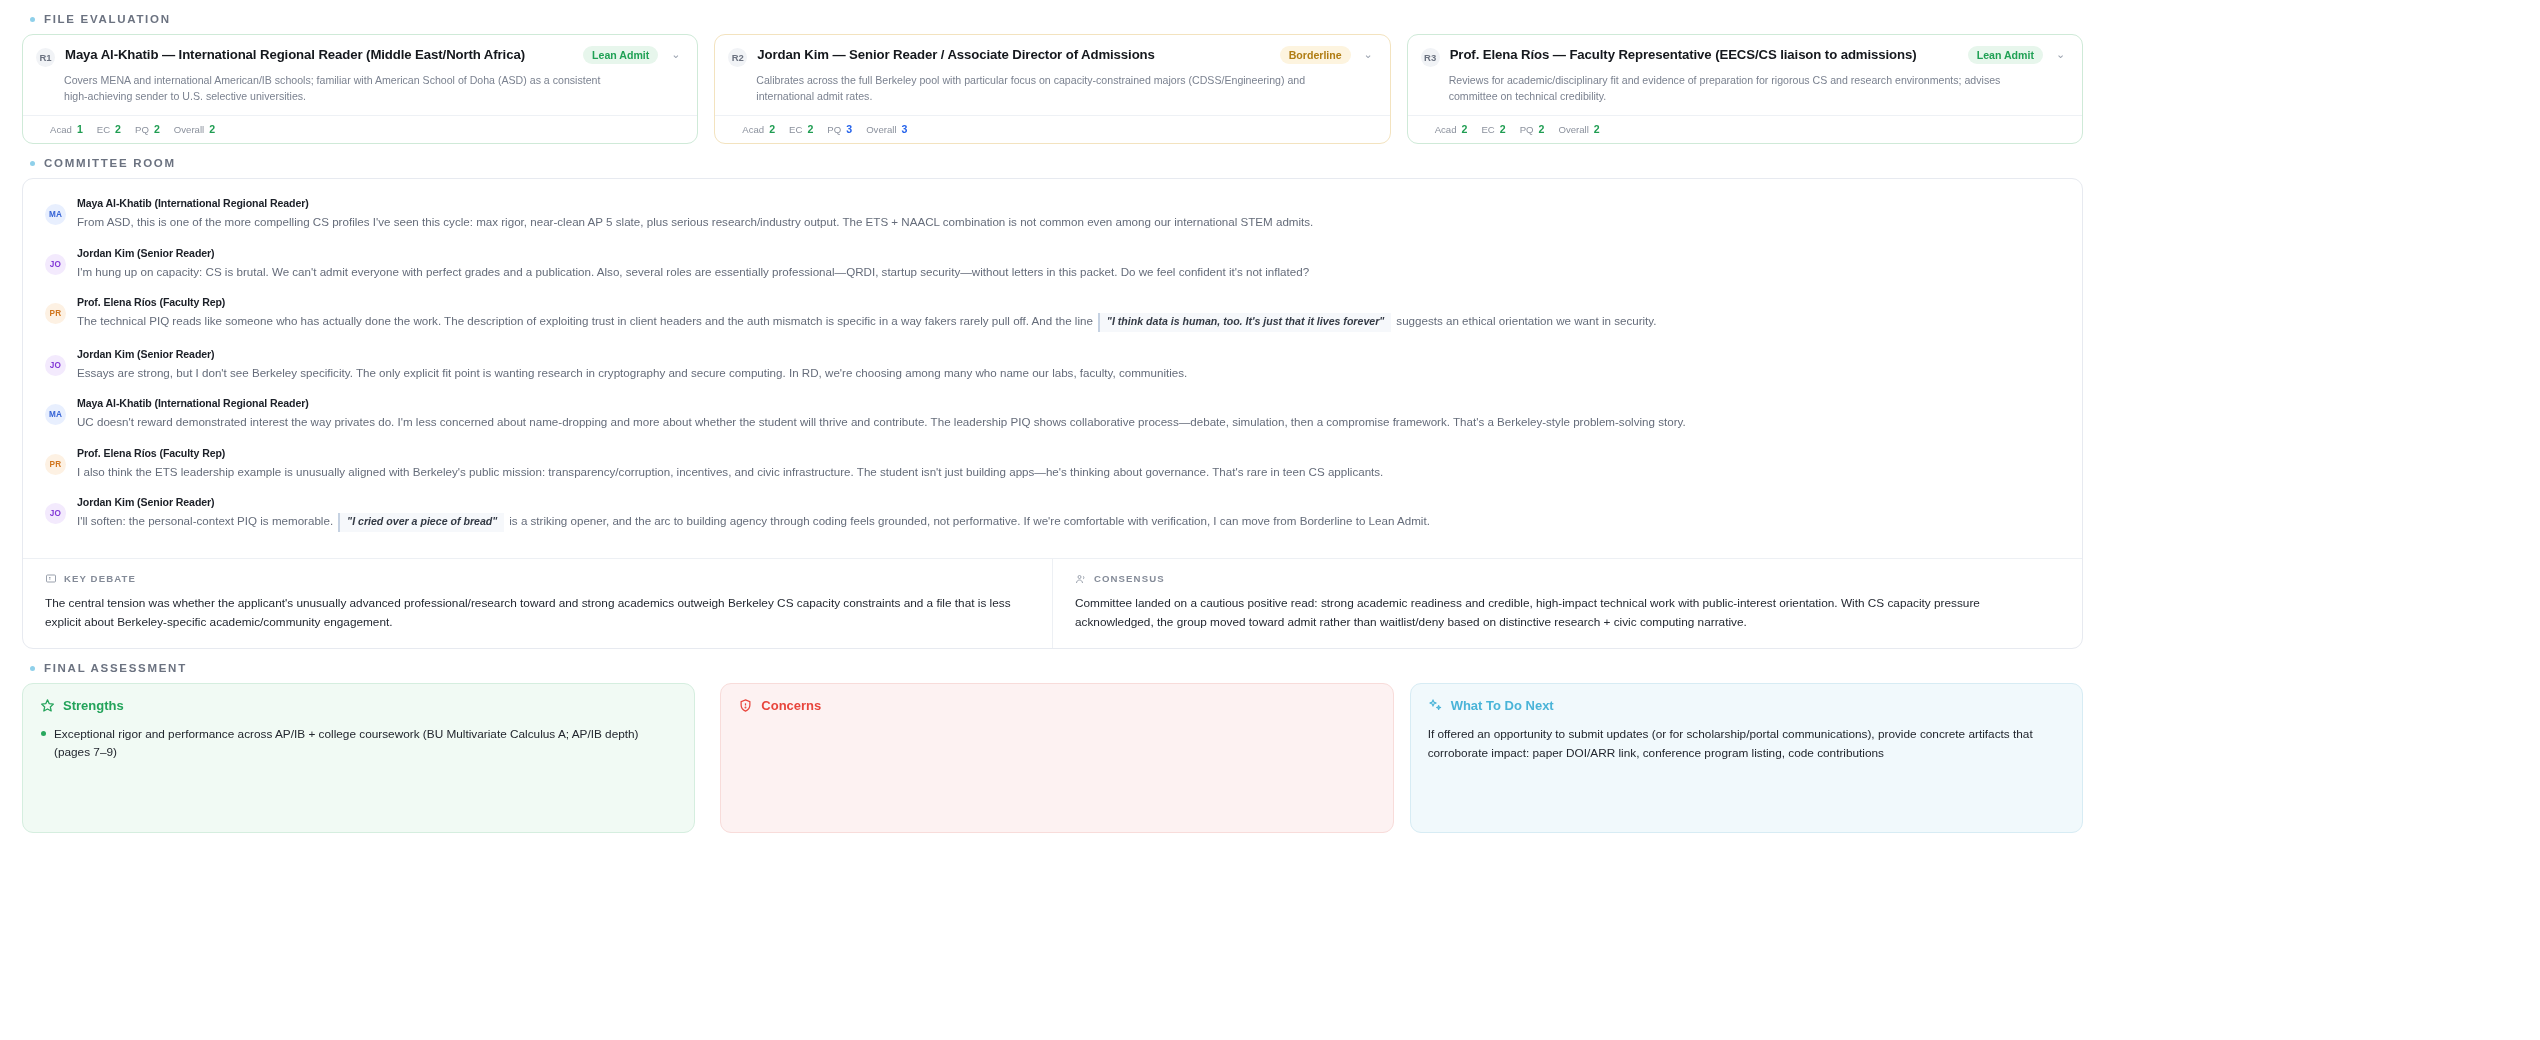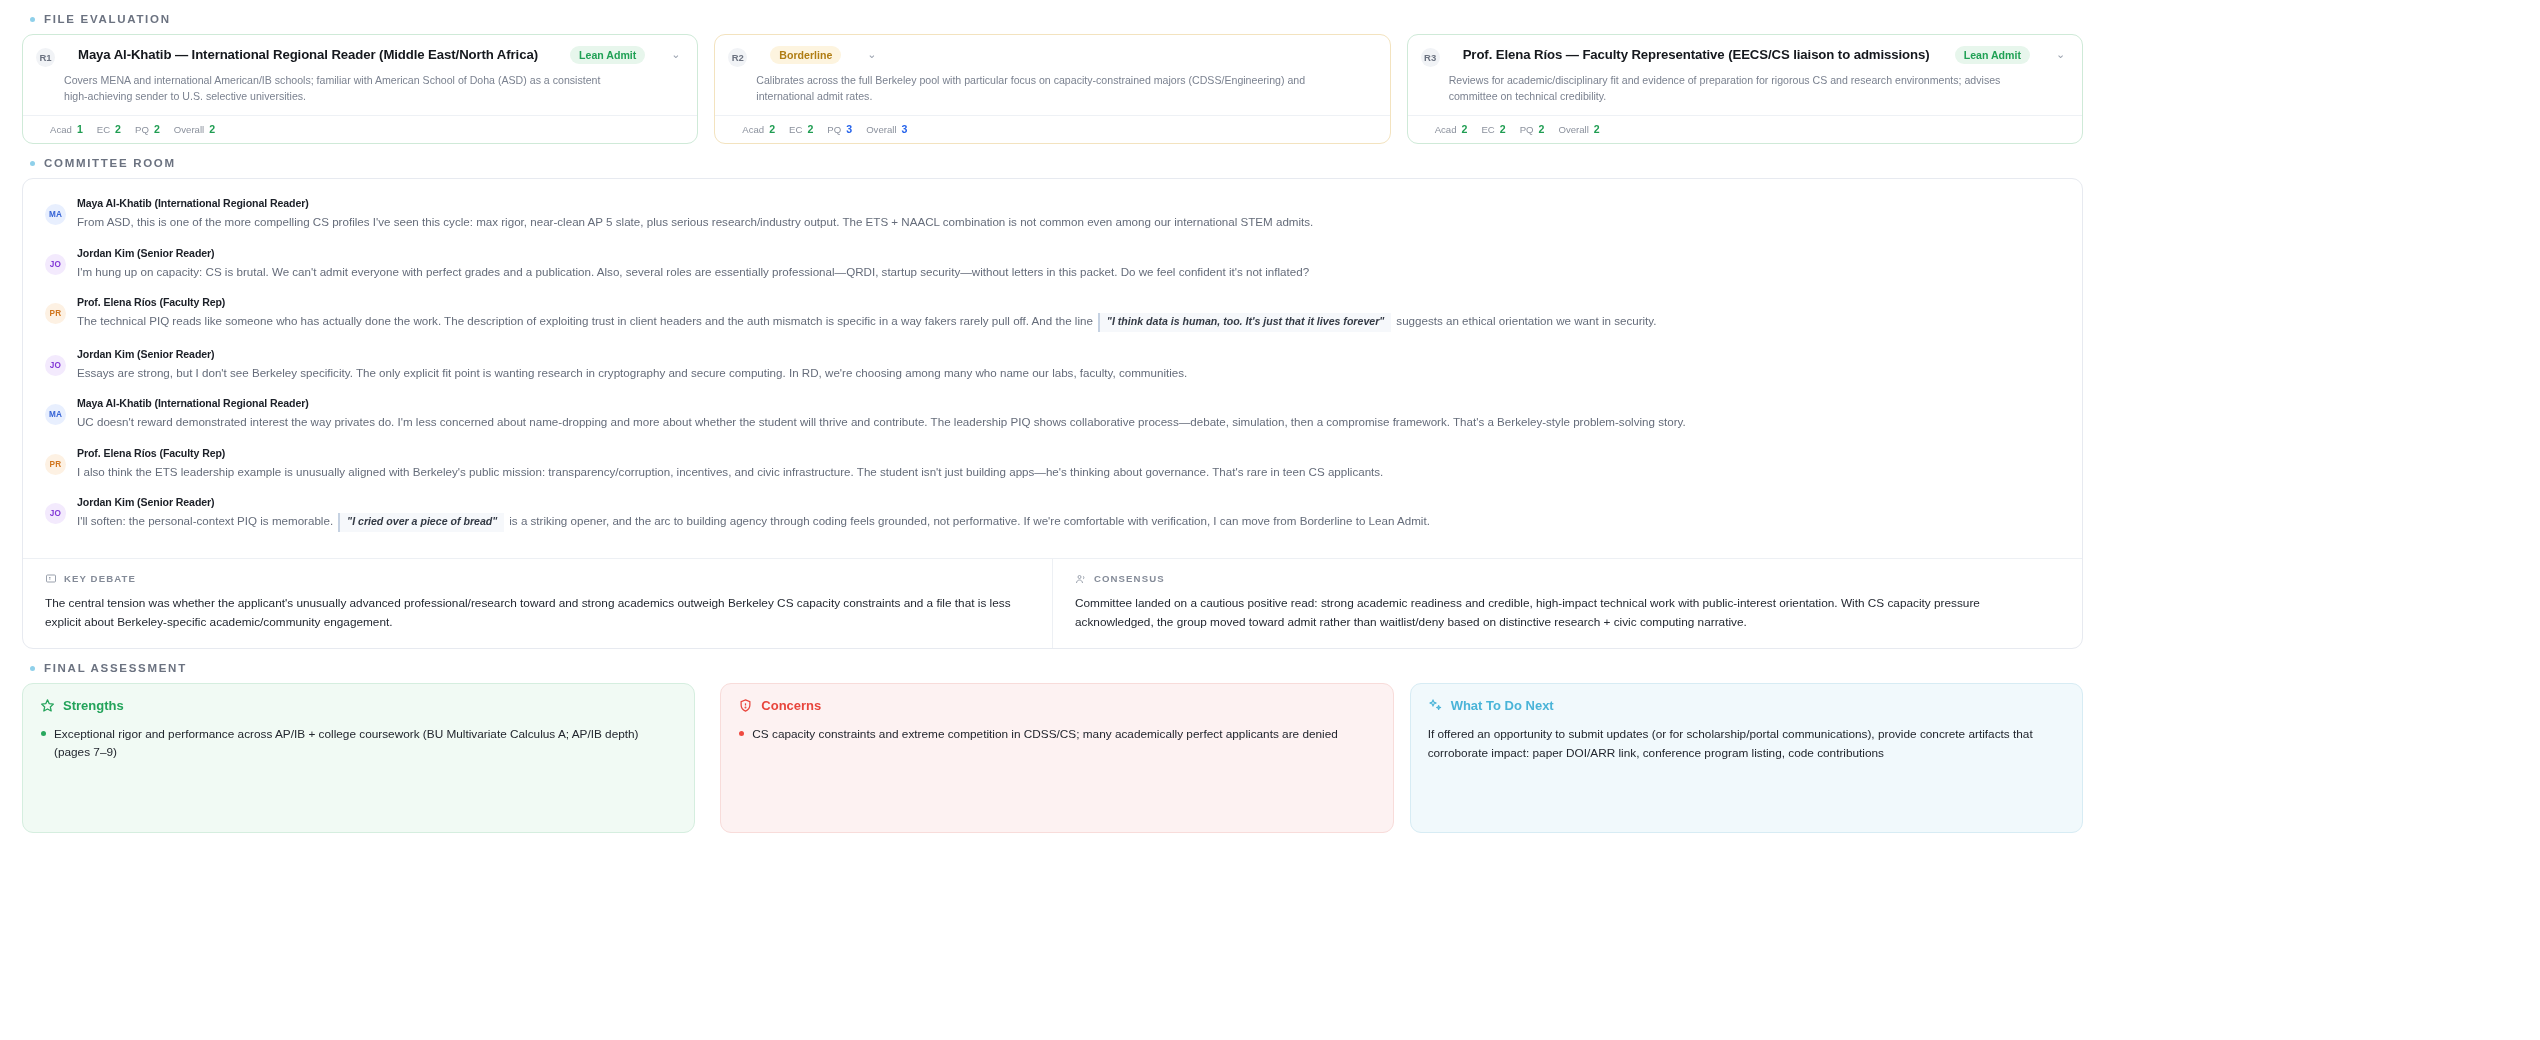--- a/index.html
+++ b/index.html
@@ -25,21 +25,21 @@
 
   
   .readers { display: flex; gap: 16px; }
   .reader-card {
     flex: 1 1 0; background: #fff; border-radius: 11px;
     border: 1px solid #e3e8ee; overflow: hidden; min-height: 96px;
   }
   .reader-card.green  { border-color: #cfead8; }
   .reader-card.amber  { border-color: #f3e3bf; }
   .rc-top { padding: 12px 14px 11px 13px; }
-  .rc-headline { display: flex; align-items: flex-start; gap: 23px; }
+  .rc-headline { display: flex; align-items: flex-start; gap: 10px; }
   .rc-badge-id {
     flex: 0 0 auto; width: 19px; height: 19px; border-radius: 50%;
     background: #f1f3f6; color: #6b7280; font-size: 9.5px; font-weight: 700;
     display: flex; align-items: center; justify-content: center; margin-top: 1px;
   }
   .rc-name {
     flex: 1 1 auto; font-size: 13.2px; font-weight: 700; color: #15181d;
     line-height: 1.25; letter-spacing: -0.1px;
   }
   .rc-verdict {
@@ -158,20 +158,21 @@
             <span>Overall</span>
             <b class="sc-green">2</b>
           </span>
       </div>
     </div>
 
     <div class="reader-card amber">
       <div class="rc-top">
         <div class="rc-headline">
           <span class="rc-badge-id">R2</span>
+          <span class="rc-name">Jordan Kim — Senior Reader / Associate Director of Admissions</span>
           <span class="rc-verdict border">Borderline</span>
           <span class="rc-chevron">⌄</span>
         </div>
         <div class="rc-desc">Calibrates across the full Berkeley pool with particular focus on capacity-constrained majors (CDSS/Engineering) and international admit rates.</div>
       </div>
       <div class="rc-scores">
         <span class="score">
             <span>Acad</span>
             <b class="sc-green">2</b>
           </span>
@@ -334,23 +335,20 @@
 
     <div class="fa-card fa-concerns">
       <div class="fa-title">
         <svg width="15" height="15" viewBox="0 0 24 24" fill="none" stroke="currentColor" stroke-width="2">
             <path d="M12 3l7 3v5c0 4.5-3 8-7 10-4-2-7-5.5-7-10V6z"></path>
             <path d="M12 8.5v3.5"></path>
             <circle cx="12" cy="15" r=".6" fill="currentColor"></circle>
           </svg>
         <span>Concerns</span>
       </div>
-      <ul class="fa-list">
-        <li>CS capacity constraints and extreme competition in CDSS/CS; many academically perfect applicants are denied</li>
-      </ul>
     </div>
 
     <div class="fa-card fa-next">
       <div class="fa-title">
         <svg width="15" height="15" viewBox="0 0 24 24" fill="none" stroke="currentColor" stroke-width="1.8" stroke-linejoin="round">
             <path d="M8 3l1.4 3.6L13 8l-3.6 1.4L8 13l-1.4-3.6L3 8l3.6-1.4z"></path>
             <path d="M17 12l.9 2.3 2.3.9-2.3.9-.9 2.3-.9-2.3-2.3-.9 2.3-.9z"></path>
           </svg>
         <span>What To Do Next</span>
       </div>

